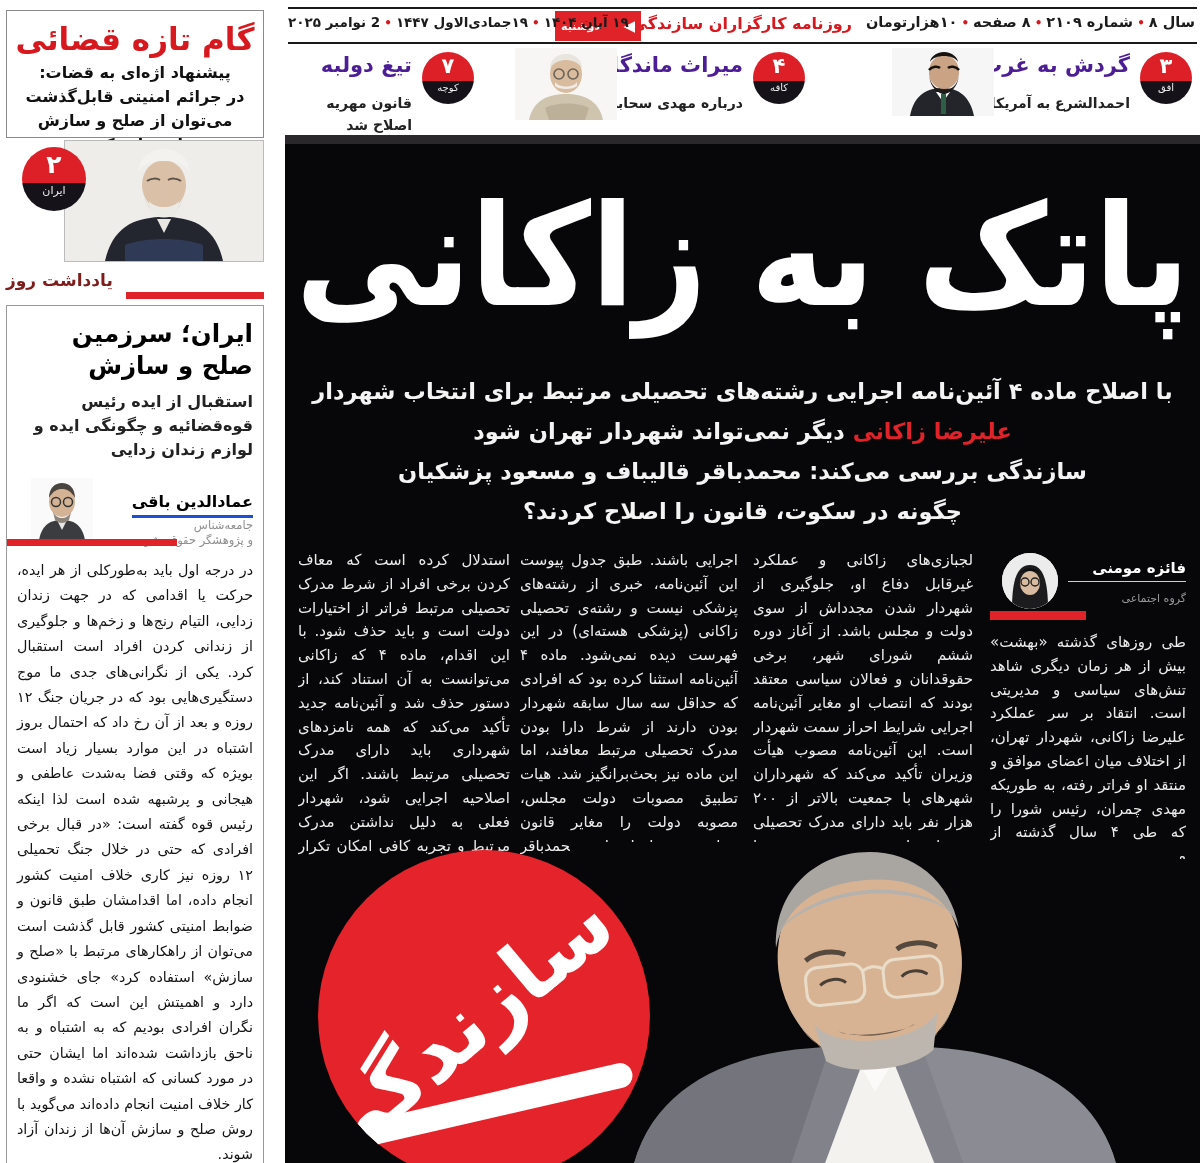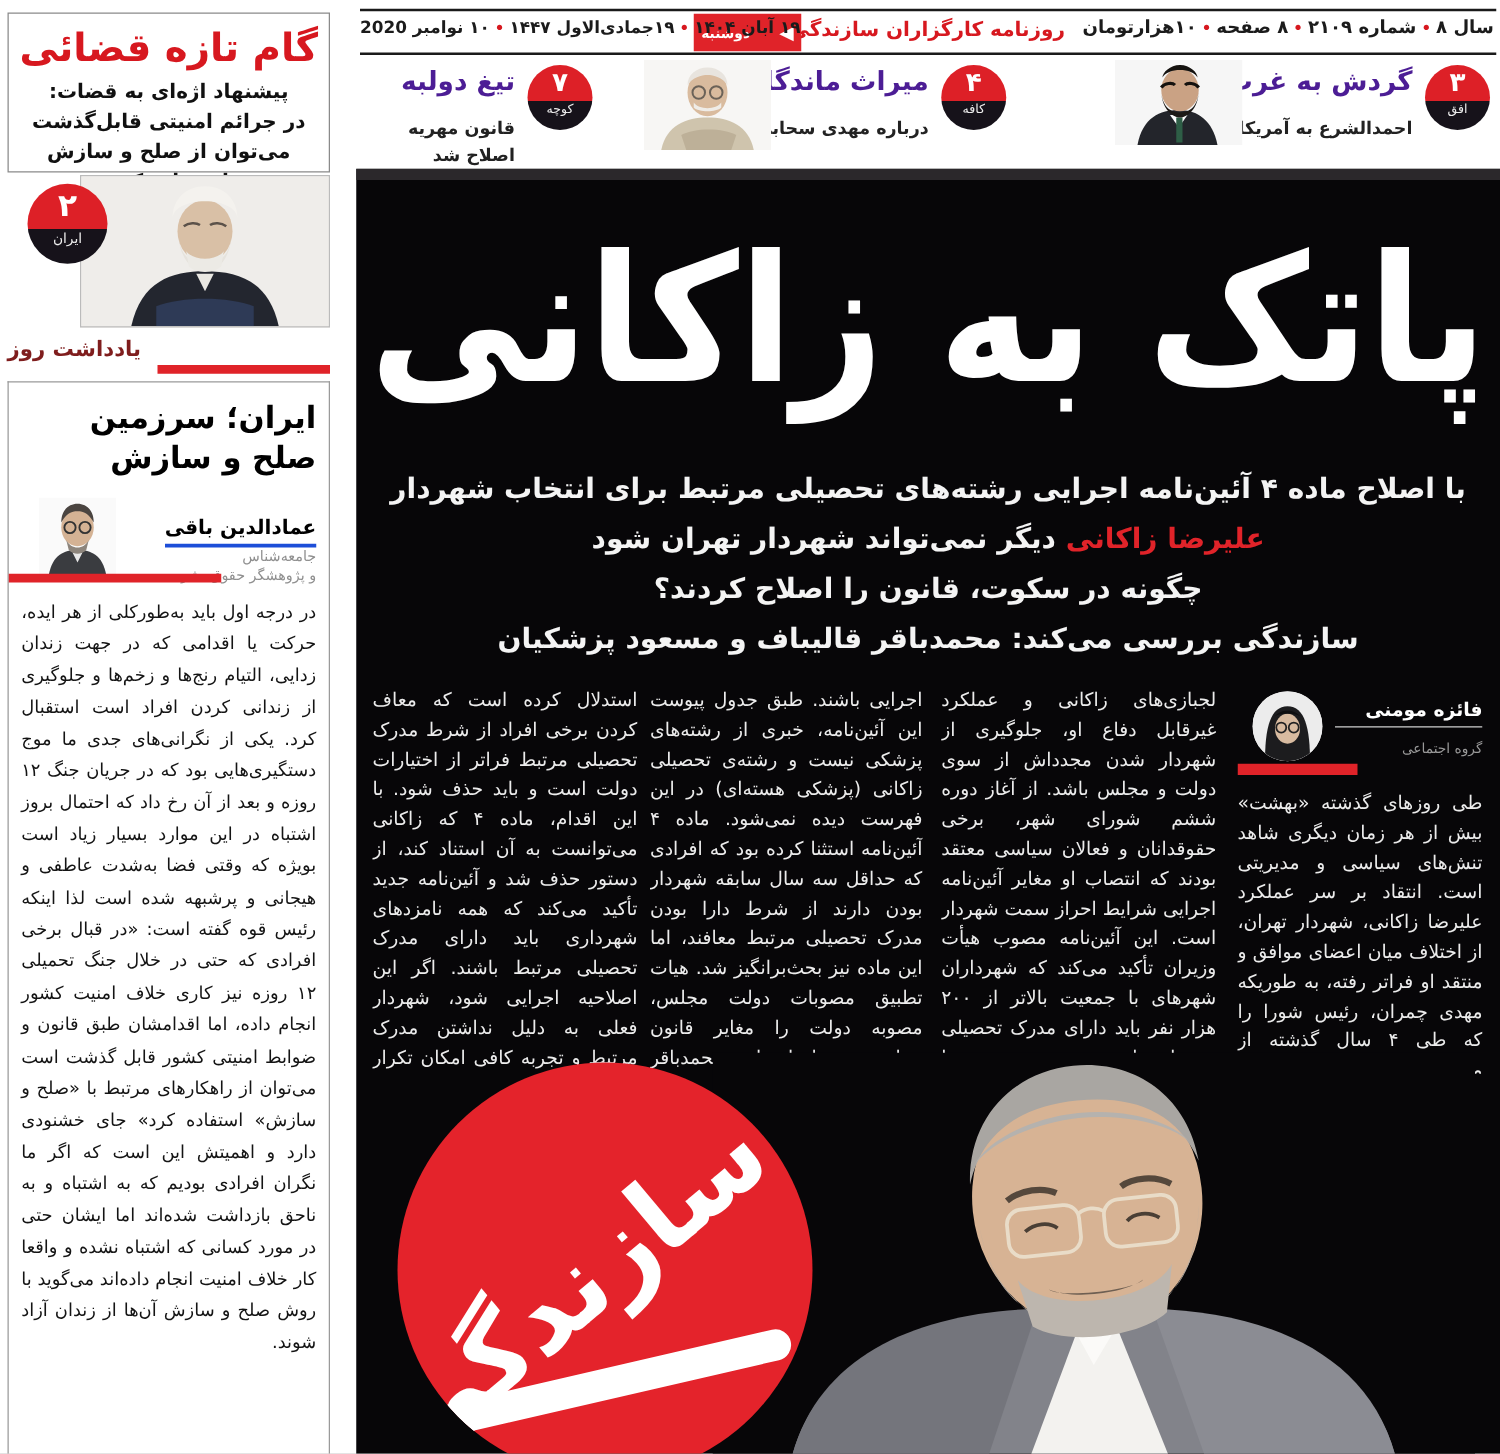--- a/index.html
+++ b/index.html
@@ -102,21 +102,21 @@
 <div class="page">
 
   <div class="m-line top"></div>
   <div class="m-line bottom"></div>
   <div class="mast-text m-right"><span>سال ۸</span><span class="dot">•</span><span>شماره ۲۱۰۹</span><span class="dot">•</span><span>۸ صفحه</span><span class="dot">•</span><span>۱۰هزارتومان</span></div>
   <div class="mast-text m-brand">روزنامه کارگزاران سازندگی ایران</div>
   <div class="m-tab">
     <span class="arrow">◀</span>
     <span class="day">دوشنبه</span>
   </div>
-  <div class="mast-text m-left"><span>۱۹ آبان ۱۴۰۴</span><span class="dot">•</span><span>۱۹جمادی‌الاول ۱۴۴۷</span><span class="dot">•</span><span>۱۰ نوامبر 2020</span></div>
+  <div class="mast-text m-left"><span>۱۹ آبان ۱۴۰۴</span><span class="dot">•</span><span>۱۹جمادی‌الاول ۱۴۴۷</span><span class="dot">•</span><span>2 نوامبر ۲۰۲۵</span></div>
 
   <div class="story s1">
     <div class="badge">
       <span class="b-num">۳</span>
       <span class="b-sec">افق</span>
     </div>
     <div class="s-text">
       <div class="s-title">گردش به غرب</div>
       <div class="s-sub">احمدالشرع به آمریکا سفر کرد</div>
     </div>
@@ -187,20 +187,21 @@
   <div class="badge2">
     <span class="b-num">۲</span>
     <span class="b-sec">ایران</span>
   </div>
 
   <div class="note-label">یادداشت روز</div>
   <div class="note-redbar"></div>
 
   <div class="note-box">
     <div class="note-title">ایران؛ سرزمین صلح و سازش</div>
+    <div class="note-sub">استقبال از ایده رئیس قوه‌قضائیه و چگونگی ایده و لوازم زندان زدایی</div>
     <div class="note-author">
       <div class="na-photo">
         <svg width="62" height="62" viewBox="0 0 62 62">
           <rect width="62" height="62" fill="#fafafa"></rect>
           <path d="M8 62 C11 46 20 42 31 42 C42 42 51 46 54 62 Z" fill="#3a3c40"></path>
           <path d="M27 44 L31 52 L35 44 Z" fill="#e8e8e8"></path>
           <ellipse cx="31" cy="24" rx="13" ry="15" fill="#d4b294"></ellipse>
           <path d="M18 20 C18 10 24 5 31 5 C38 5 44 10 44 20 C40 13 36 11 31 11 C26 11 22 13 18 20 Z" fill="#4a4440"></path>
           <path d="M22 34 C26 42 36 42 40 34 L38 42 C34 46 28 46 24 42 Z" fill="#8d857c"></path>
           <circle cx="25" cy="24" r="4.5" fill="none" stroke="#333" stroke-width="1.5"></circle>
@@ -219,22 +220,22 @@
 
     </div>
   </div>
 
   <div class="feature">
     <div class="feature-topstrip"></div>
     <div class="headline">پاتک به زاکانی</div>
     <div class="deck">
       <div>با اصلاح ماده ۴ آئین‌نامه اجرایی رشته‌های تحصیلی مرتبط برای انتخاب شهردار</div>
       <div><span class="red">علیرضا زاکانی</span><span> دیگر نمی‌تواند شهردار تهران شود</span></div>
+      <div>سازندگی بررسی می‌کند: محمدباقر قالیباف و مسعود پزشکیان</div>
       <div>چگونه در سکوت، قانون را اصلاح کردند؟</div>
-      <div>سازندگی بررسی می‌کند: محمدباقر قالیباف و مسعود پزشکیان</div>
     </div>
 
     <div class="col col1">
       <div class="c-author">
         <div class="ca-photo">
           <svg width="56" height="56" viewBox="0 0 56 56">
             <rect width="56" height="56" fill="#ececec"></rect>
             <path d="M10 56 C10 30 14 12 28 12 C42 12 46 30 46 56 Z" fill="#1c1c1e"></path>
             <ellipse cx="28" cy="30" rx="10" ry="12" fill="#d8bba0"></ellipse>
             <circle cx="23" cy="29" r="4" fill="none" stroke="#222" stroke-width="1.4"></circle>

